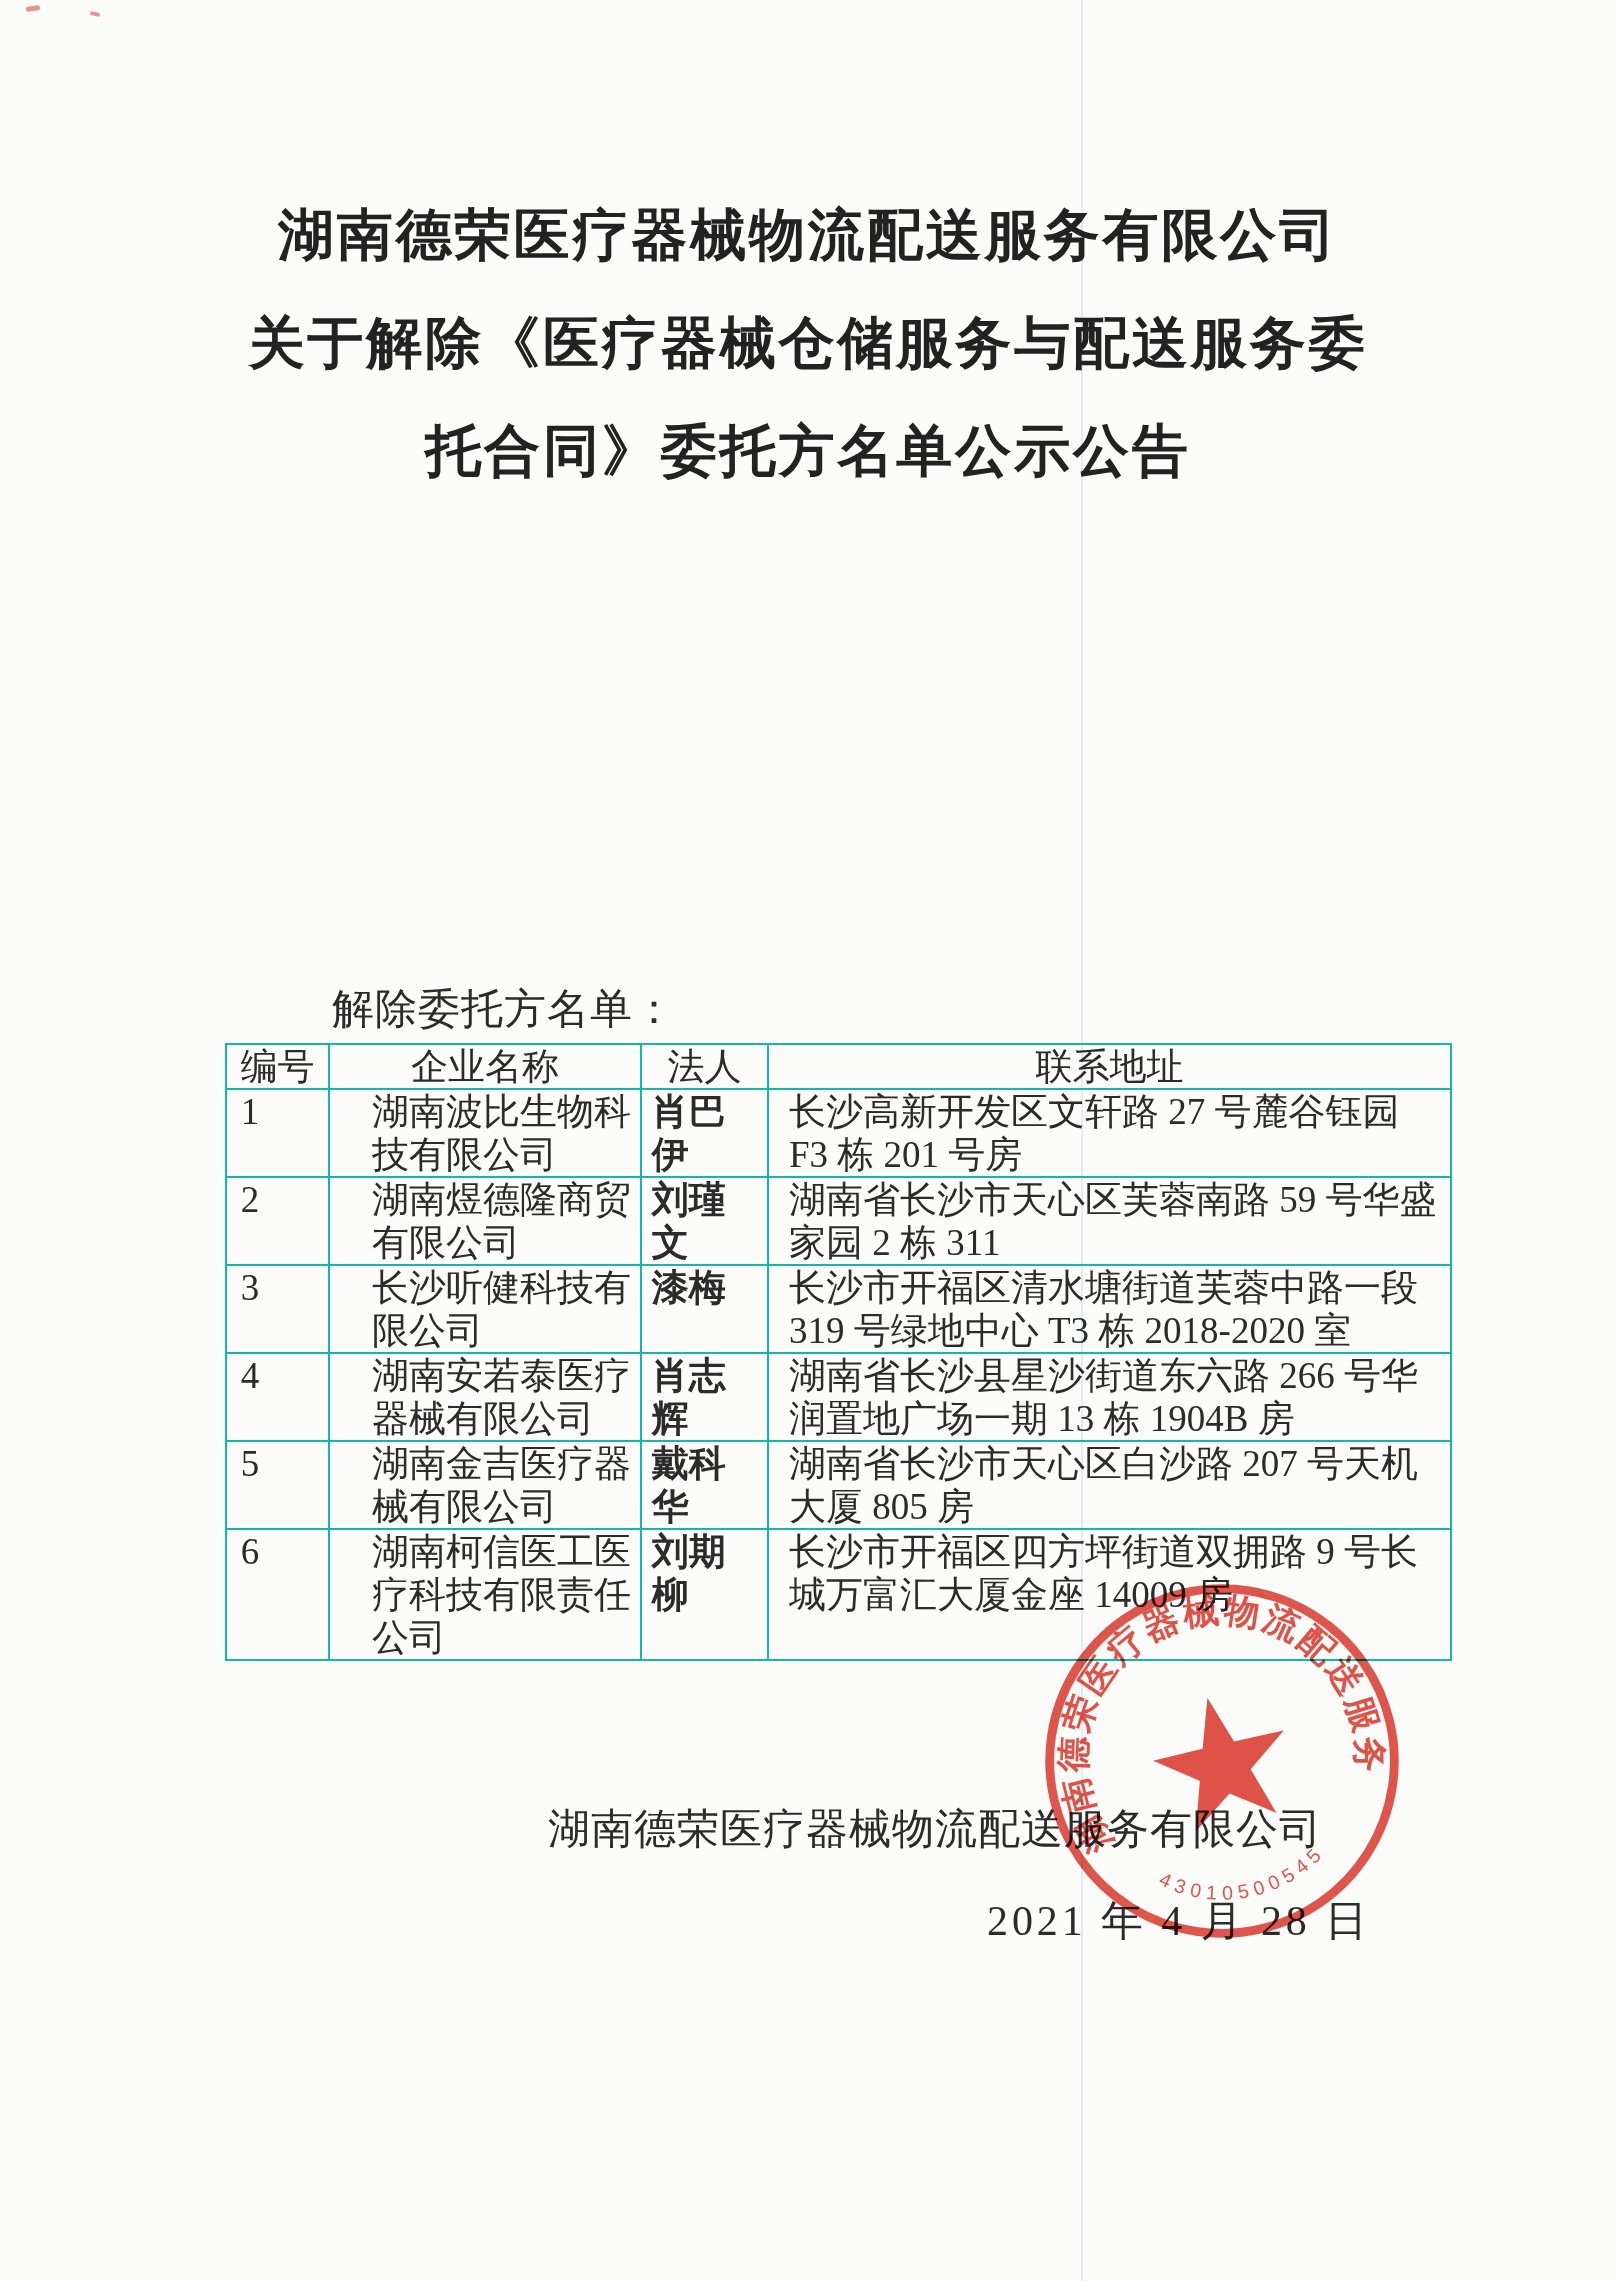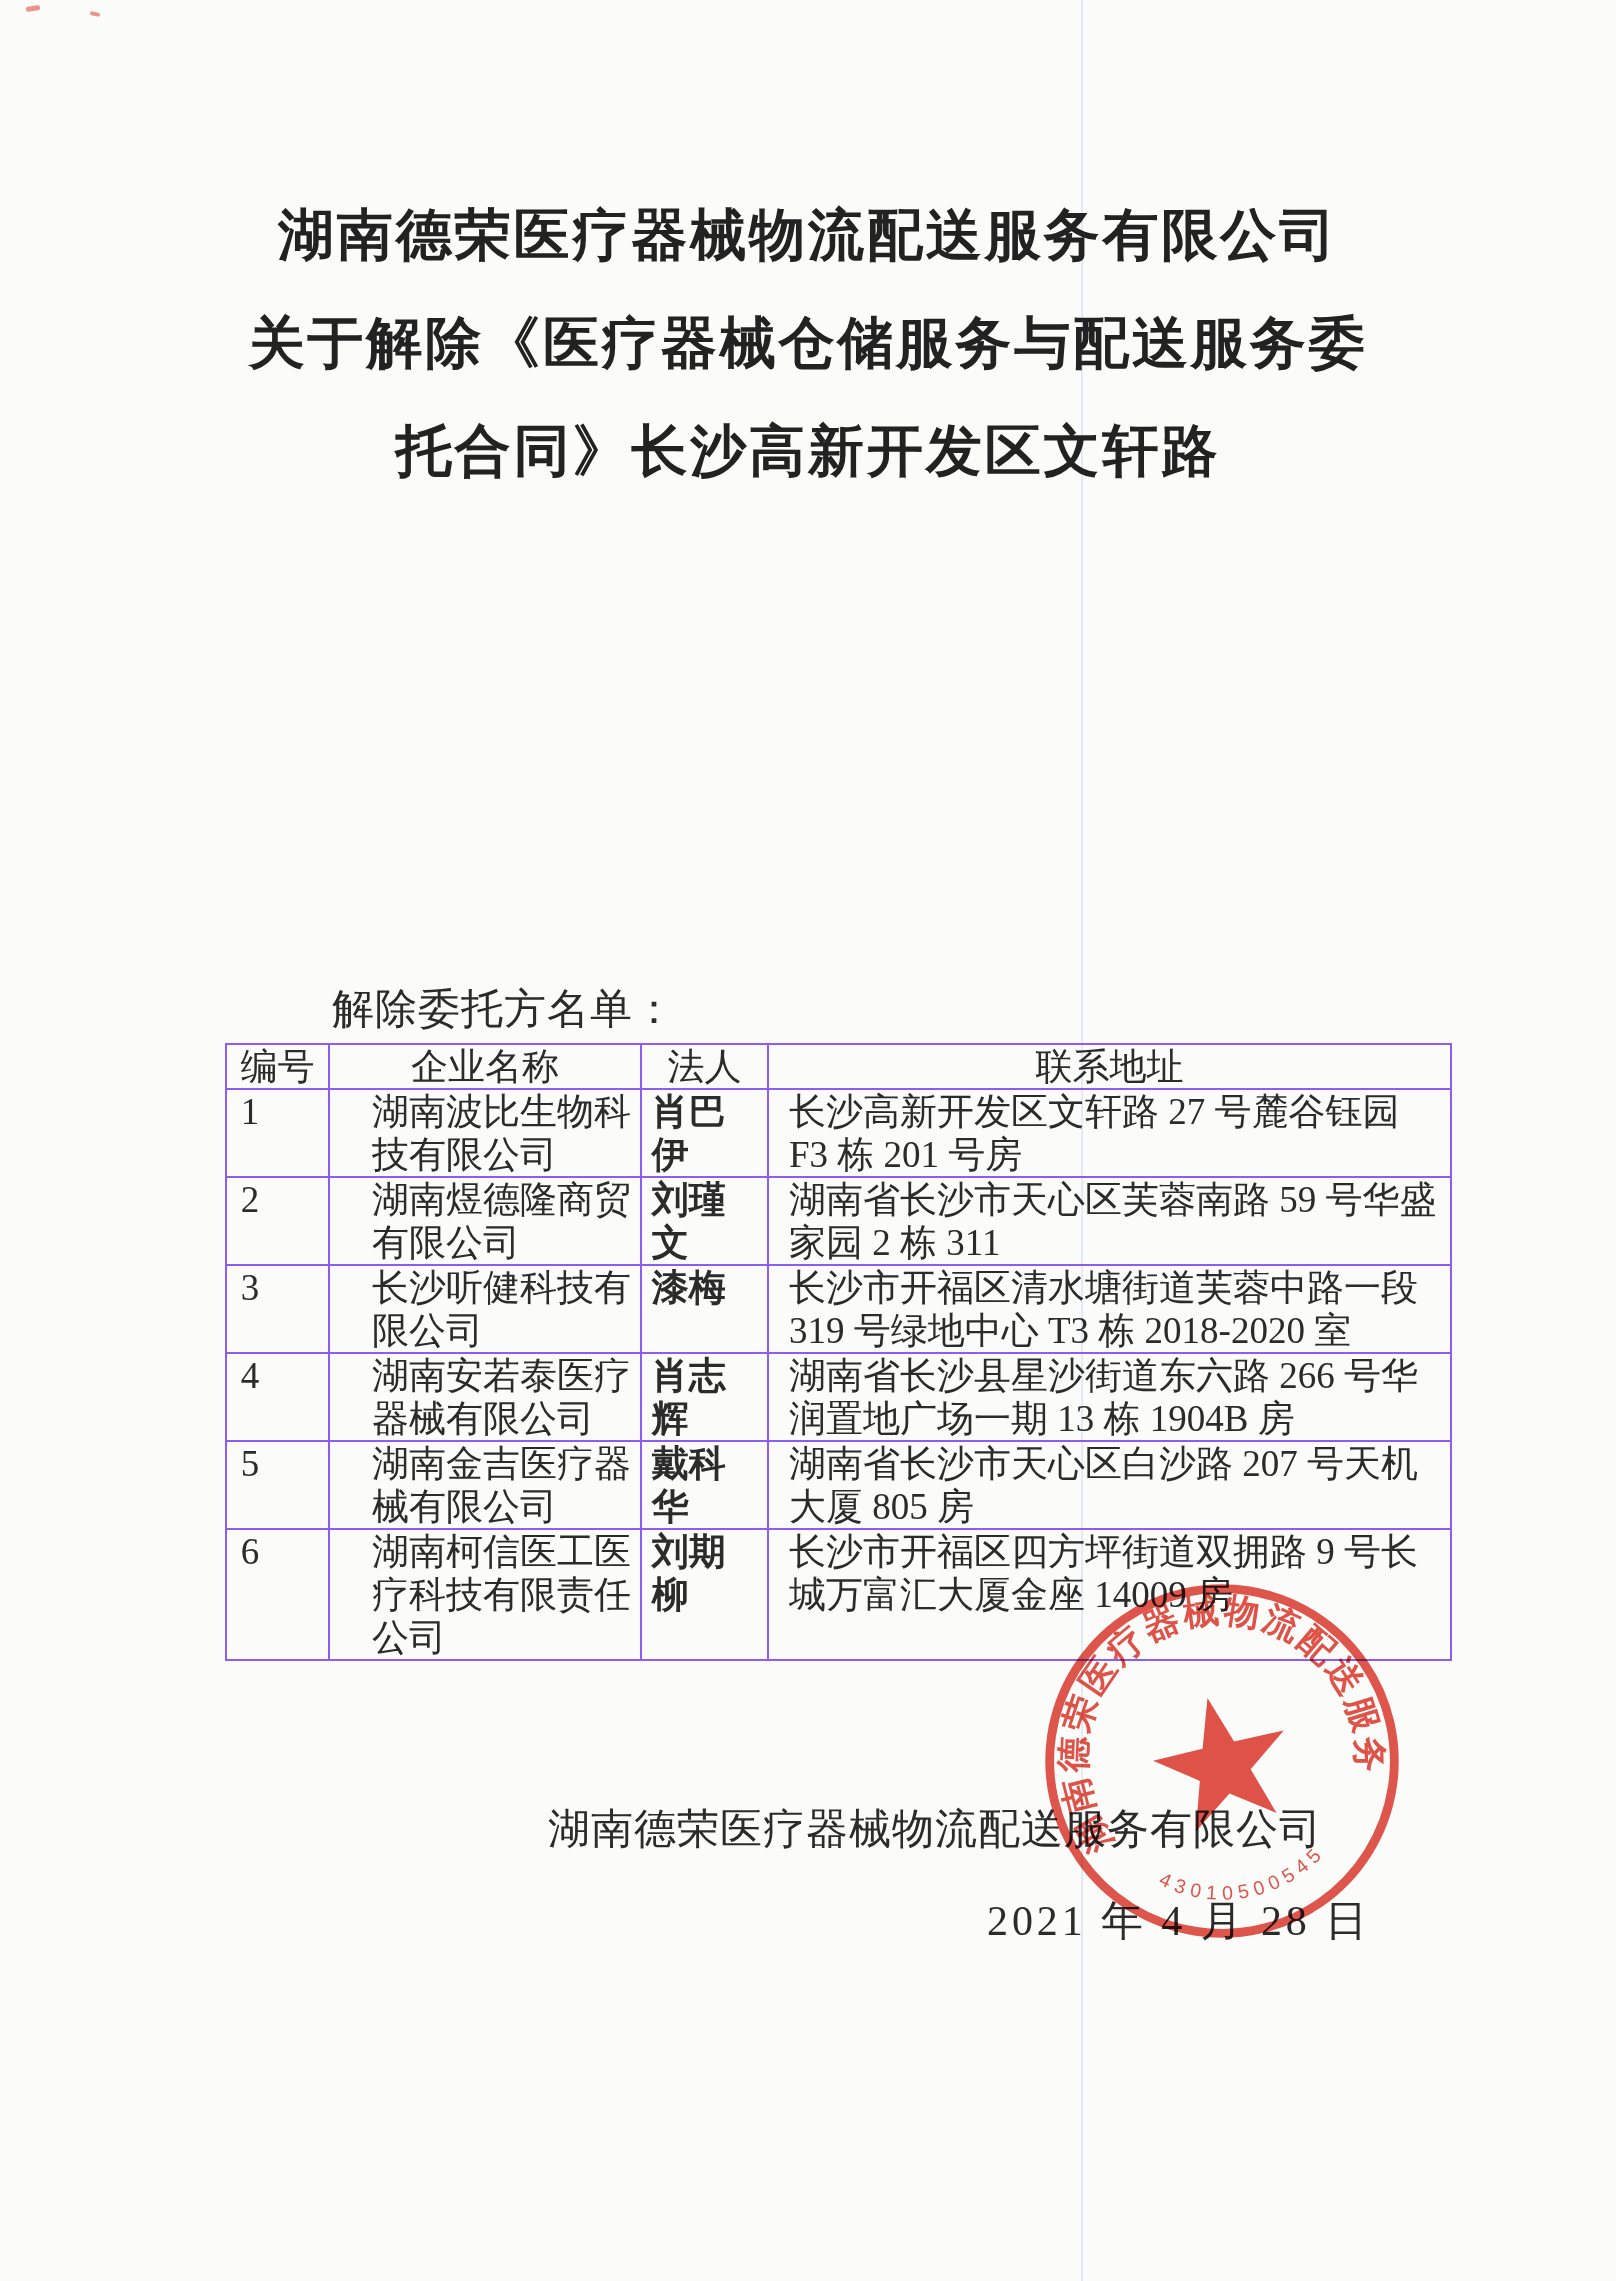--- a/index.html
+++ b/index.html
@@ -46,21 +46,21 @@
     position:absolute;top:1043px;left:225px;
     width:1225px;
     border-collapse:collapse;table-layout:fixed;
     font-size:37px;
   }
   .client-table col.c-no{width:103px;}
   .client-table col.c-company{width:312px;}
   .client-table col.c-legal{width:127px;}
   .client-table col.c-address{width:683px;}
   .client-table th,.client-table td{
-    border:2px solid #8b5cf6;
+    border:2px solid #14b8a6;
     padding:0 7.8px;
     line-height:43px;
     vertical-align:top;
     font-weight:normal;
     overflow:hidden;
   }
   .client-table th{text-align:center;height:43px;}
   .client-table td{text-align:left;}
   .client-table td.cell-no{padding-left:13.7px;}
   .client-table td.cell-company{padding-left:42px;}
@@ -90,21 +90,21 @@
 
 <div class="page">
 
   <div class="scan-line"></div>
   <div class="speck s1"></div>
   <div class="speck s2"></div>
 
   <div class="doc-title">
     <div>湖南德荣医疗器械物流配送服务有限公司</div>
     <div>关于解除《医疗器械仓储服务与配送服务委</div>
-    <div>托合同》长沙高新开发区文轩路</div>
+    <div>托合同》委托方名单公示公告</div>
   </div>
 
 
   <div class="list-label">解除委托方名单：</div>
 
   <table class="client-table">
     <colgroup>
       <col class="c-no">
         <col class="c-company">
         <col class="c-legal">

